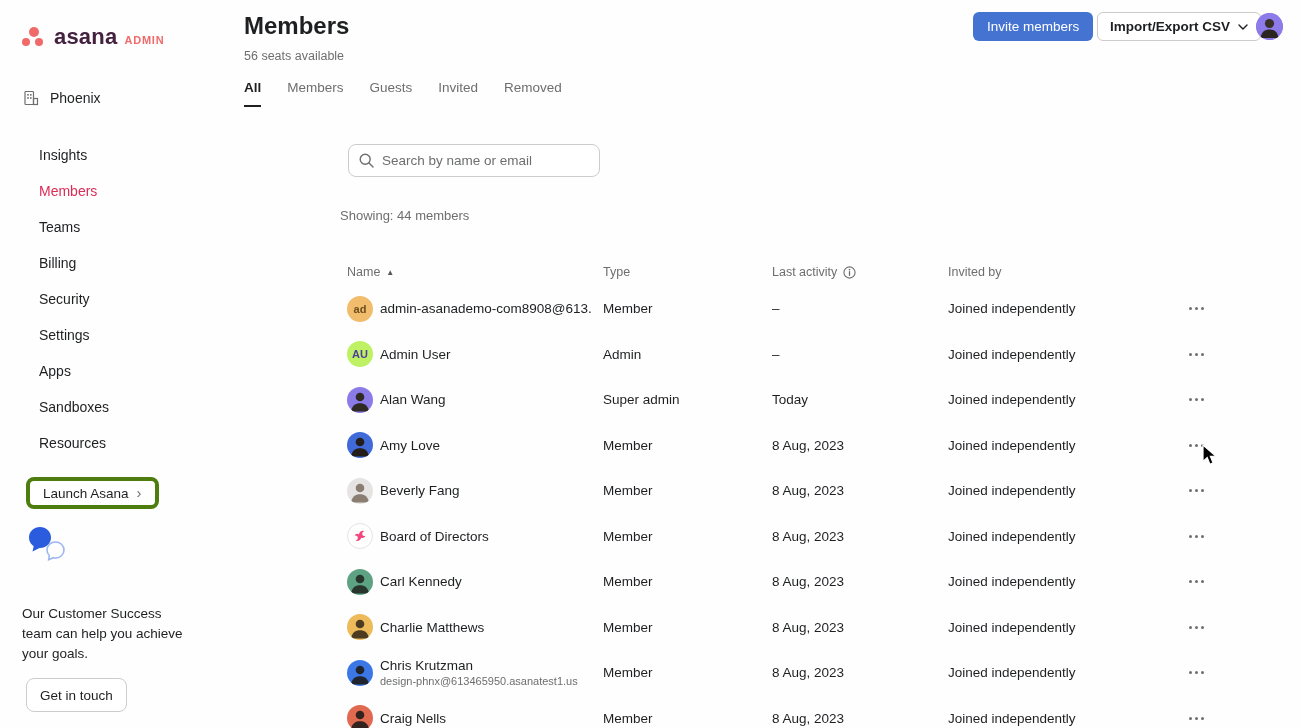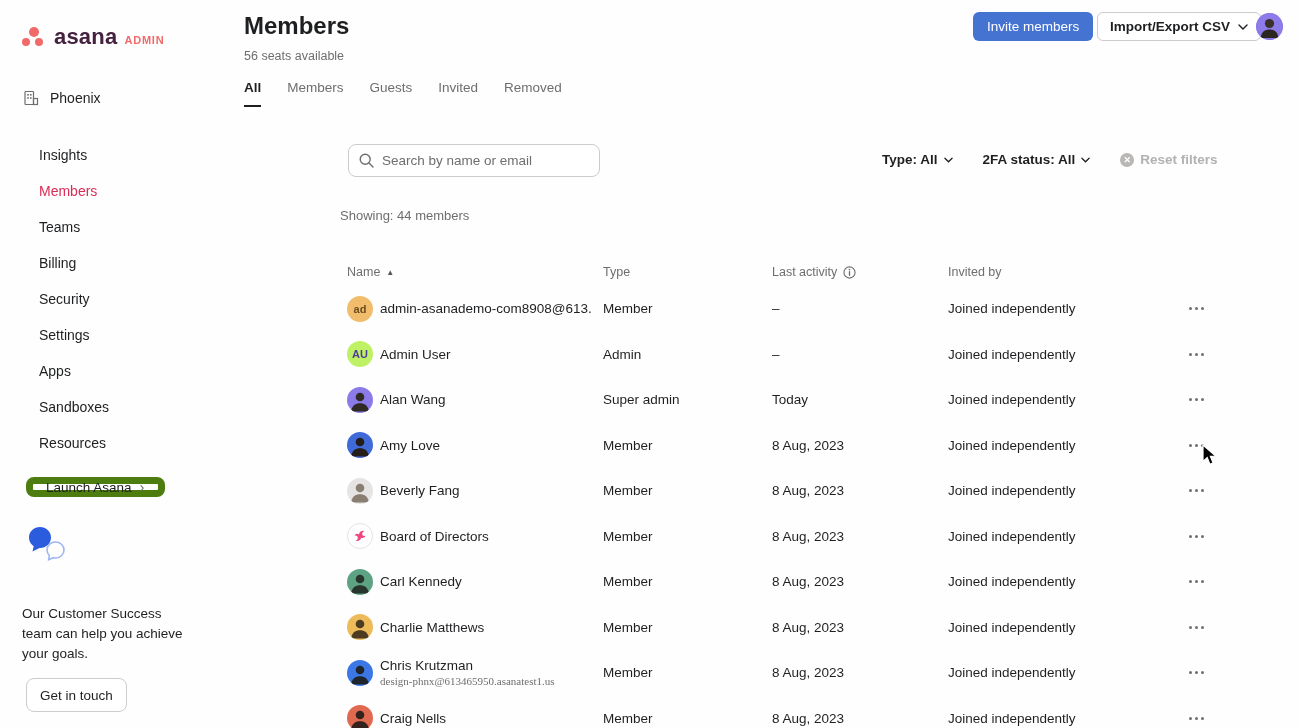--- a/index.html
+++ b/index.html
@@ -20,22 +20,22 @@
   .logo-dots i:nth-child(3){ width:8px; height:8px; left:13px; top:12px; }
   .logo-word { font-size:22px; font-weight:700; color:#44213f; letter-spacing:0.2px; }
   .logo-badge { font-size:11px; font-weight:700; color:#f06a6a; letter-spacing:0.8px; margin-left:7px; margin-top:6px; }
 
   .workspace { position:absolute; left:22px; top:89px; display:flex; align-items:center; gap:10px; font-size:14px; color:#1e1f21; }
 
   .nav { position:absolute; left:0; top:137px; width:232px; }
   .nav-item { height:36px; display:flex; align-items:center; padding-left:39px; font-size:14px; color:#1e1f21; cursor:pointer; }
   .nav-item.active { color:#dc2b55; }
 
-  .launch-btn { position:absolute; left:26px; top:477px; height:20px; padding:0 13px; display:inline-flex; align-items:center; gap:8px;
-    background:#fff; border:7px solid #4d7c0f; border-radius:8px; font-size:13.5px; color:#1e1f21; cursor:pointer; }
+  .launch-btn { position:absolute; left:26px; top:477px; height:32px; padding:0 13px; display:inline-flex; align-items:center; gap:8px;
+    background:#fff; border:4px solid #4d7c0f; border-radius:8px; font-size:13.5px; color:#1e1f21; cursor:pointer; }
   .launch-btn .chev { color:#6d6e6f; font-size:15px; line-height:1; margin-top:-1px; }
 
   .chat-icon { position:absolute; left:24px; top:522px; }
 
   .help-text { position:absolute; left:22px; top:604px; width:168px; font-size:13.5px; line-height:20px; color:#1e1f21; }
 
   .contact-btn { position:absolute; left:26px; top:678px; height:31px; padding:16px 13px; display:inline-flex; align-items:center;
     background:#fff; border:1px solid #cfcbcb; border-radius:8px; font-size:13.5px; color:#1e1f21; cursor:pointer; }
 
   
@@ -77,21 +77,21 @@
   .th-activity { display:flex; align-items:center; gap:6px; }
 
   .trow { display:grid; grid-template-columns:40px 223px 169px 176px 225px 1fr; height:45.5px; align-items:center; }
   .trow .cell { font-size:13.5px; color:#1e1f21; }
   .avatar-cell { padding-left:7px; }
   .avatar { width:26px; height:26px; border-radius:50%; display:flex; align-items:center; justify-content:center;
     font-size:11px; font-weight:700; overflow:hidden; position:relative; }
   .avatar.bordered { border:1px solid #e5e3e0; }
   .name-cell { display:flex; flex-direction:column; justify-content:center; padding-right:10px; overflow:hidden; }
   .member-name { font-size:13.5px; color:#1e1f21; white-space:nowrap; overflow:hidden; }
-  .member-email { font-size:11px; color:#6d6e6f; margin-top:2px; white-space:nowrap;font-family:Liberation Serif, serif; }
+  .member-email { font-size:11px; color:#6d6e6f; margin-top:2px; white-space:nowrap; }
   .dots-cell { display:flex; gap:3px; align-items:center; padding-left:16px; cursor:pointer; }
   .dots-cell i { width:3px; height:3px; border-radius:50%; background:#6d6e6f; }
 
   
   .cursor { position:absolute; left:1201px; top:444px; pointer-events:none; z-index:50; }
 </style>
 </head>
 <body>
 
 <div class="page">
@@ -181,38 +181,20 @@
     </div>
 
   <div class="search-box">
     <svg width="15" height="15" viewBox="0 0 15 15">
       <circle cx="6.2" cy="6.2" r="5" fill="none" stroke="#6d6e6f" stroke-width="1.4"></circle>
       <line x1="10" y1="10" x2="14" y2="14" stroke="#6d6e6f" stroke-width="1.4" stroke-linecap="round"></line>
     </svg>
     <input type="text" placeholder="Search by name or email" style="">
   </div>
 
-  <div class="filters">
-    <div class="filter">
-      <span>Type: All</span>
-      <svg width="9" height="6" viewBox="0 0 10 6">
-        <path d="M1 1 L5 5 L9 1" fill="none" stroke="#1e1f21" stroke-width="1.4" stroke-linecap="round"></path>
-      </svg>
-    </div>
-    <div class="filter">
-      <span>2FA status: All</span>
-      <svg width="9" height="6" viewBox="0 0 10 6">
-        <path d="M1 1 L5 5 L9 1" fill="none" stroke="#1e1f21" stroke-width="1.4" stroke-linecap="round"></path>
-      </svg>
-    </div>
-    <div class="reset-filter">
-      <span class="reset-x">✕</span>
-      <span>Reset filters</span>
-    </div>
-  </div>
 
   <div class="summary">Showing: 44 members</div>
 
   <div class="table">
     <div class="thead">
       <div class="th-name">
         <span>Name</span>
         <span class="sort-arrow">▲</span>
       </div>
       <div>Type</div>

